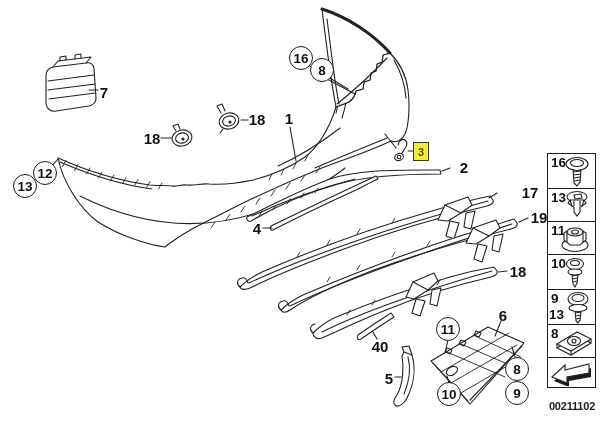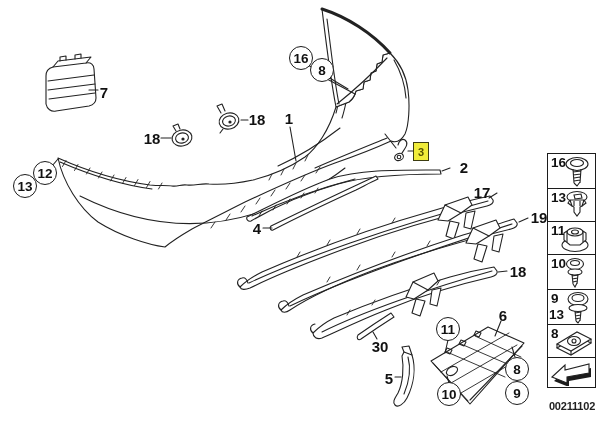--- a/index.html
+++ b/index.html
@@ -180,25 +180,25 @@
       <path d="M449,383 L447,376"></path>
       <path d="M515,357 L512,347"></path>
     </g>
   </svg>
 
   <div class="plbl" style="left:104px;top:92px">7</div>
   <div class="plbl" style="left:152px;top:138px">18</div>
   <div class="plbl" style="left:257px;top:119px">18</div>
   <div class="plbl" style="left:289px;top:118px">1</div>
   <div class="plbl" style="left:464px;top:167px">2</div>
-  <div class="plbl" style="left:482px;top:192px">17</div>
+  <div class="plbl" style="left:530px;top:192px">17</div>
   <div class="plbl" style="left:539px;top:217px">19</div>
   <div class="plbl" style="left:518px;top:271px">18</div>
   <div class="plbl" style="left:257px;top:228px">4</div>
-  <div class="plbl" style="left:380px;top:346px">30</div>
+  <div class="plbl" style="left:380px;top:346px">40</div>
   <div class="plbl" style="left:389px;top:378px">5</div>
   <div class="plbl" style="left:503px;top:315px">6</div>
 
   <div class="clbl" style="left:301px;top:58px">16</div>
   <div class="clbl" style="left:322px;top:70px">8</div>
   <div class="clbl" style="left:45px;top:173px">12</div>
   <div class="clbl" style="left:25px;top:186px">13</div>
   <div class="clbl" style="left:448px;top:329px">11</div>
   <div class="clbl" style="left:449px;top:394px">10</div>
   <div class="clbl" style="left:517px;top:369px">8</div>

